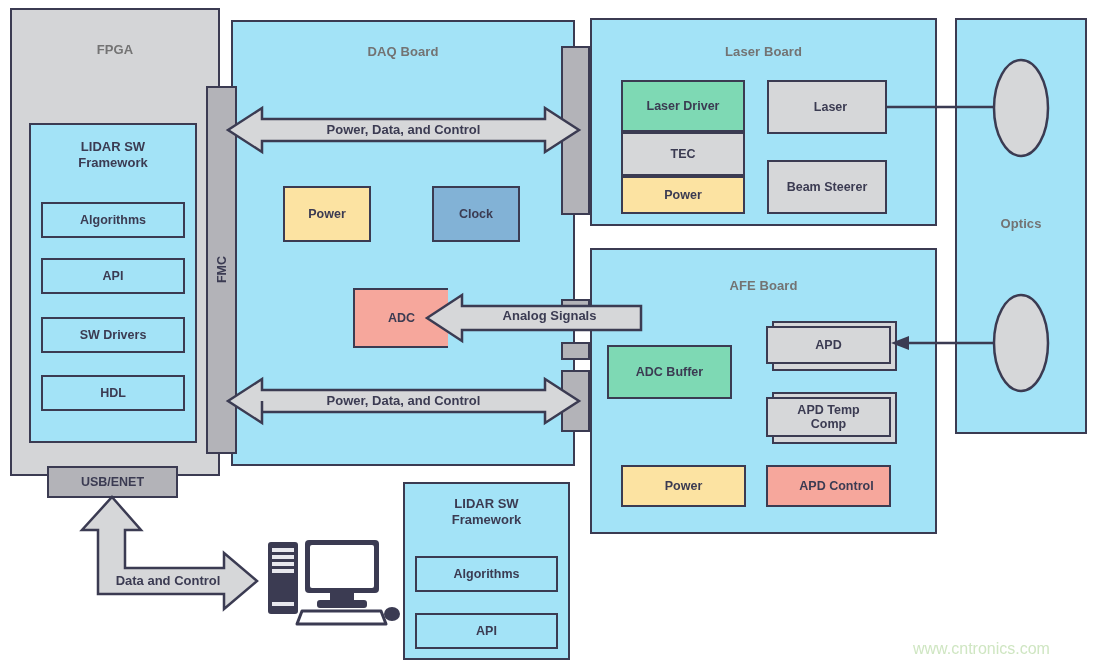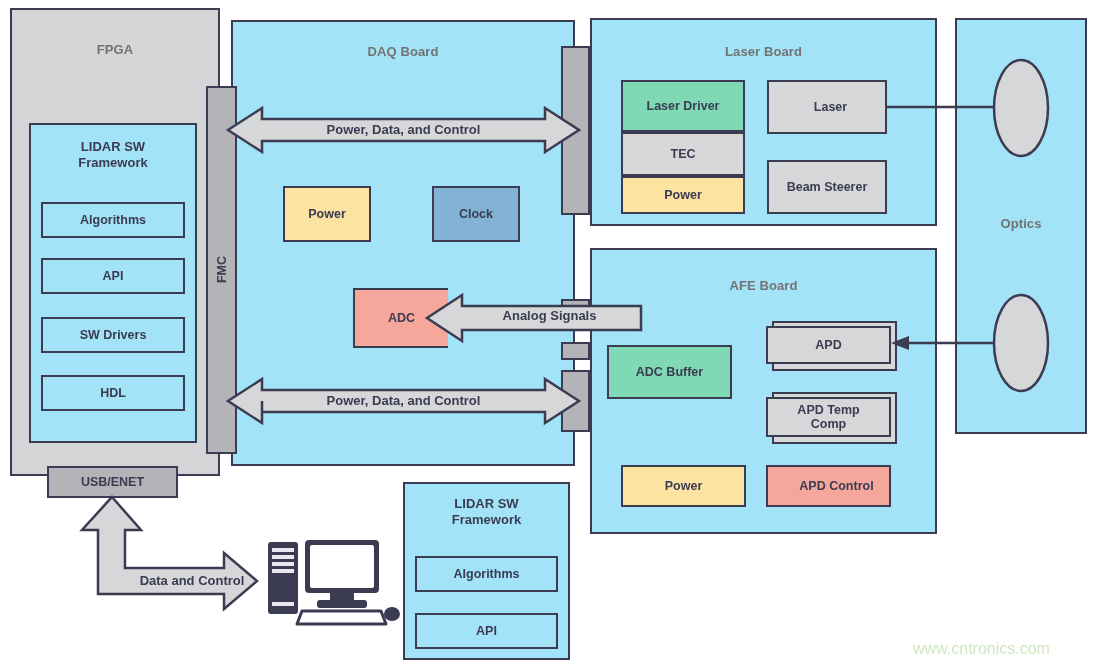--- a/index.html
+++ b/index.html
@@ -192,17 +192,17 @@
 
       <path d="M302,611 L381,611 L386,624 L297,624 Z" fill="#ffffff" stroke="#3b3b52" stroke-width="3" stroke-linejoin="round"></path>
 
       <ellipse cx="392" cy="614" rx="8" ry="7" fill="#3b3b52"></ellipse>
     </g>
   </svg>
 
   <div class="arrowlabel" style="left:228px;top:122px;width:351px;">Power, Data, and Control</div>
   <div class="arrowlabel" style="left:228px;top:393px;width:351px;">Power, Data, and Control</div>
   <div class="arrowlabel" style="left:462px;top:308px;width:175px;">Analog Signals</div>
-  <div class="arrowlabel" style="left:98px;top:573px;width:140px;padding-left:24px;">Data and Control</div>
+  <div class="arrowlabel" style="left:98px;top:573px;width:140px;">Data and Control</div>
 
   <div class="watermark" style="left:913px;top:640px;">www.cntronics.com</div>
 
 </div>
 
 </body></html>

